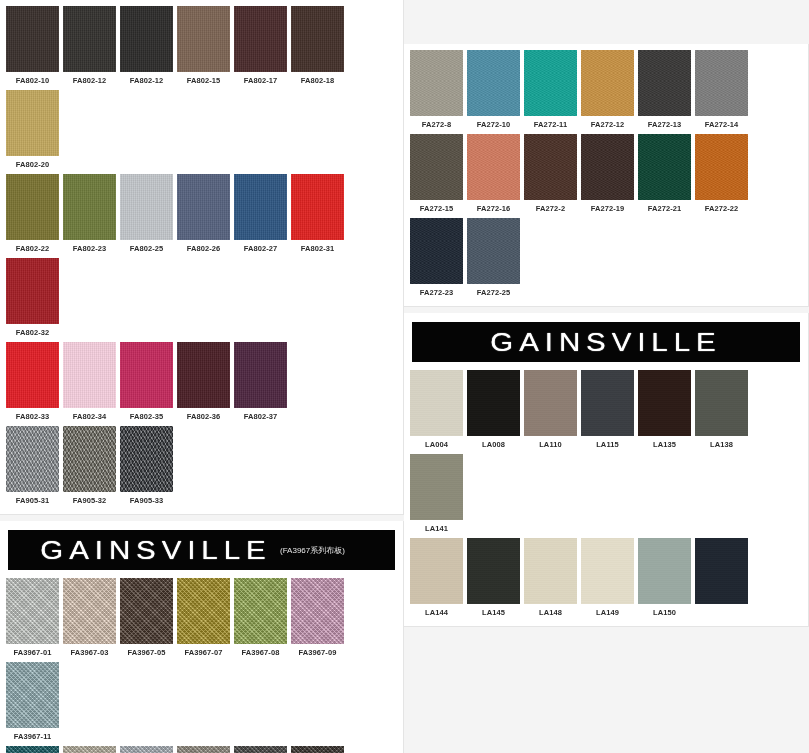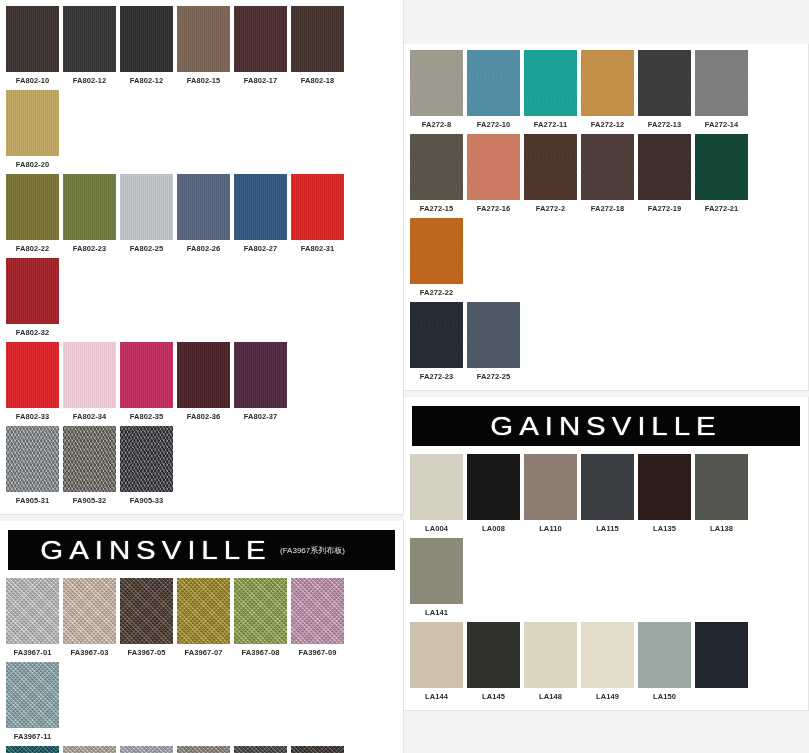--- a/index.html
+++ b/index.html
@@ -333,24 +333,20 @@
           </div>
           <div class="cell">
             <div class="chip grain" style="background: rgb(208, 122, 95);"></div>
             <div class="label">FA272-16</div>
           </div>
           <div class="cell">
             <div class="chip grain" style="background: rgb(74, 48, 39);"></div>
             <div class="label">FA272-2</div>
           </div>
           <div class="cell">
-            <div class="chip grain" style="background: rgb(74, 56, 51);"></div>
-            <div class="label">FA272-18</div>
-          </div>
-          <div class="cell">
             <div class="chip grain" style="background: rgb(58, 42, 38);"></div>
             <div class="label">FA272-19</div>
           </div>
           <div class="cell">
             <div class="chip grain" style="background: rgb(13, 68, 50);"></div>
             <div class="label">FA272-21</div>
           </div>
           <div class="cell">
             <div class="chip grain" style="background: rgb(194, 100, 24);"></div>
             <div class="label">FA272-22</div>

